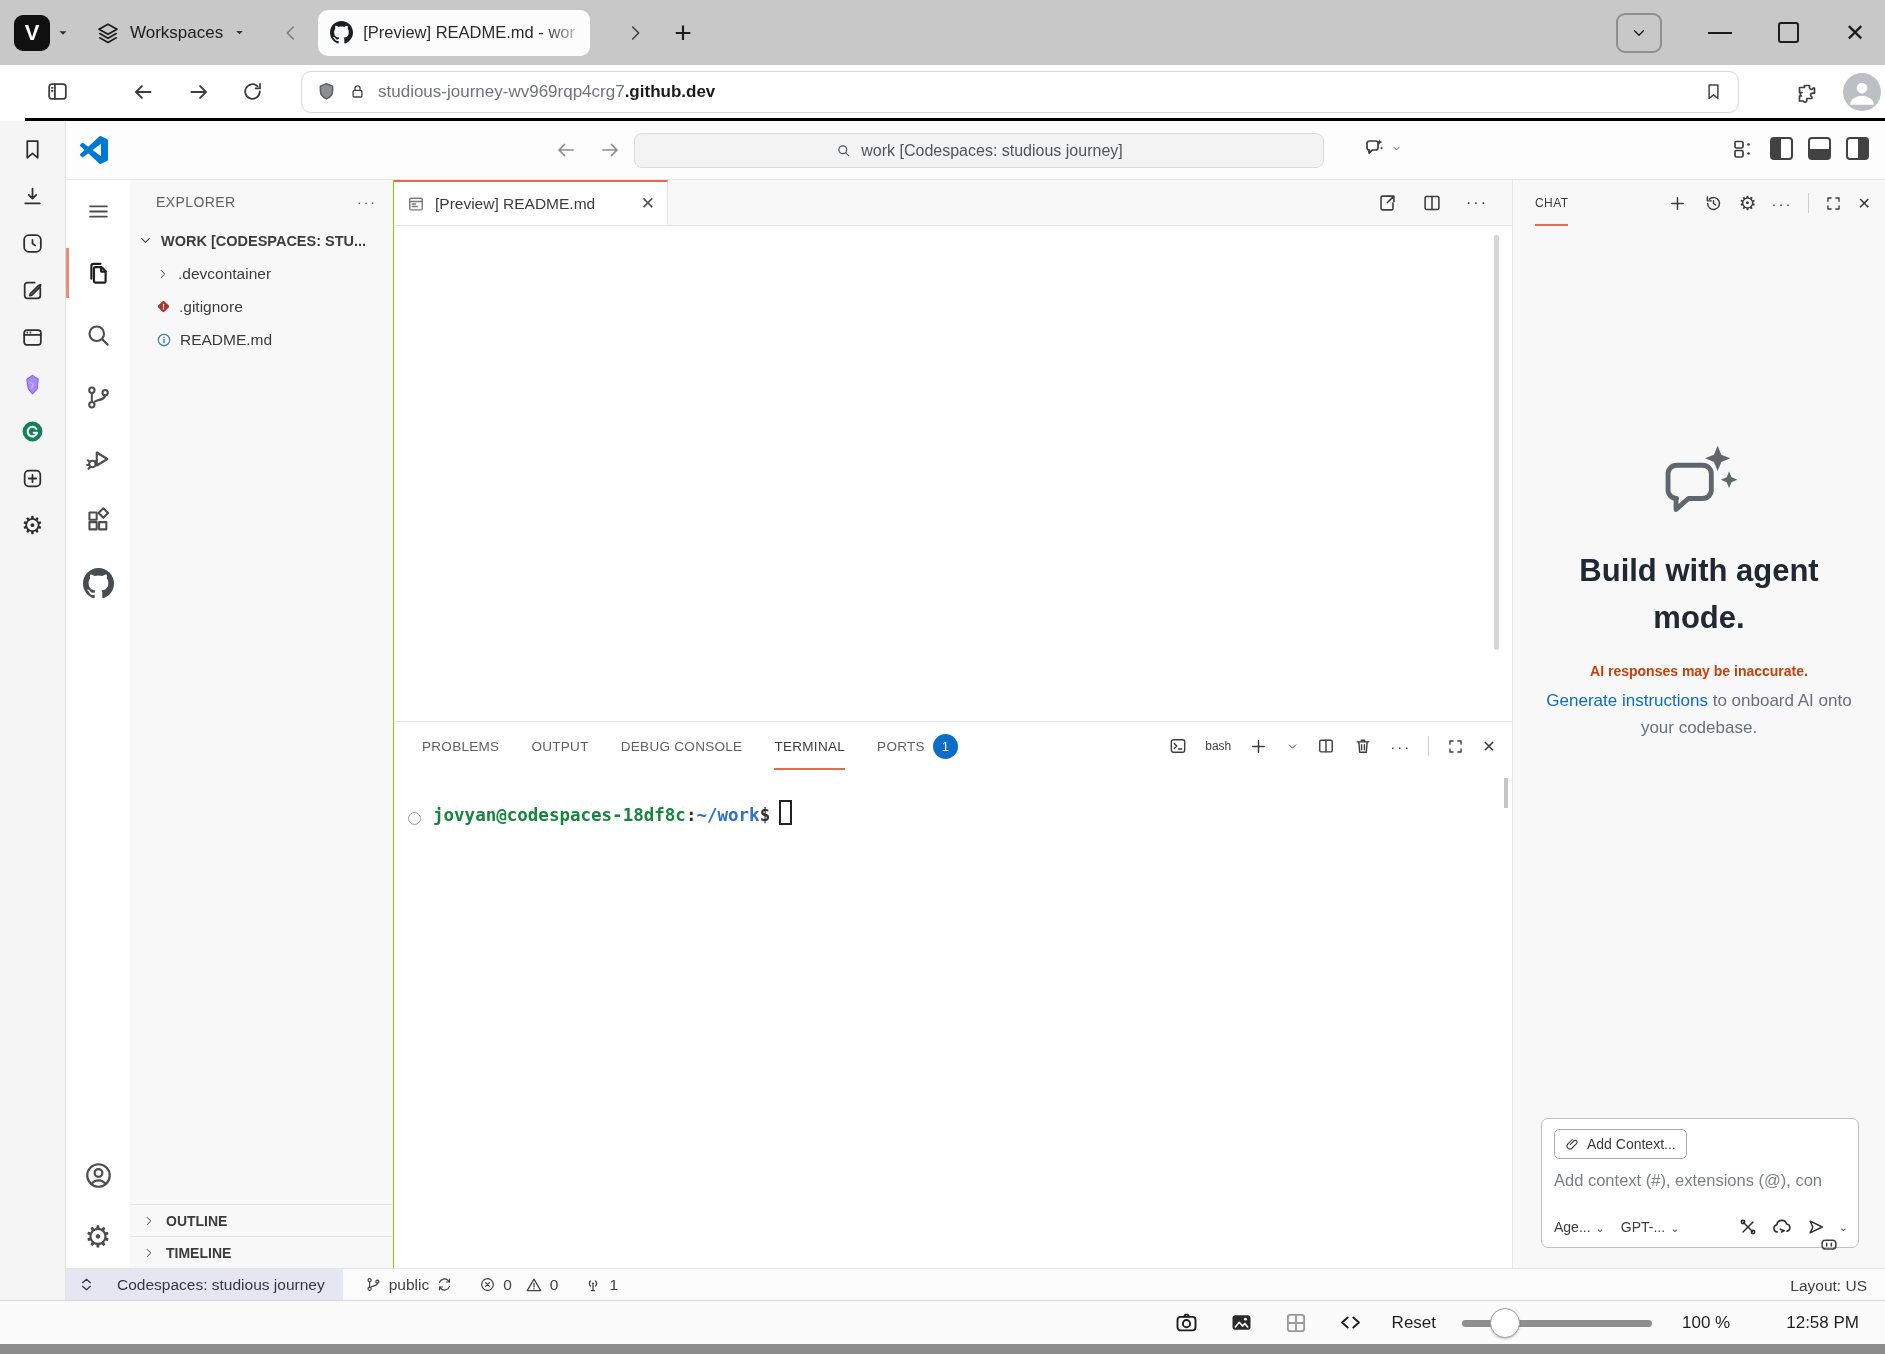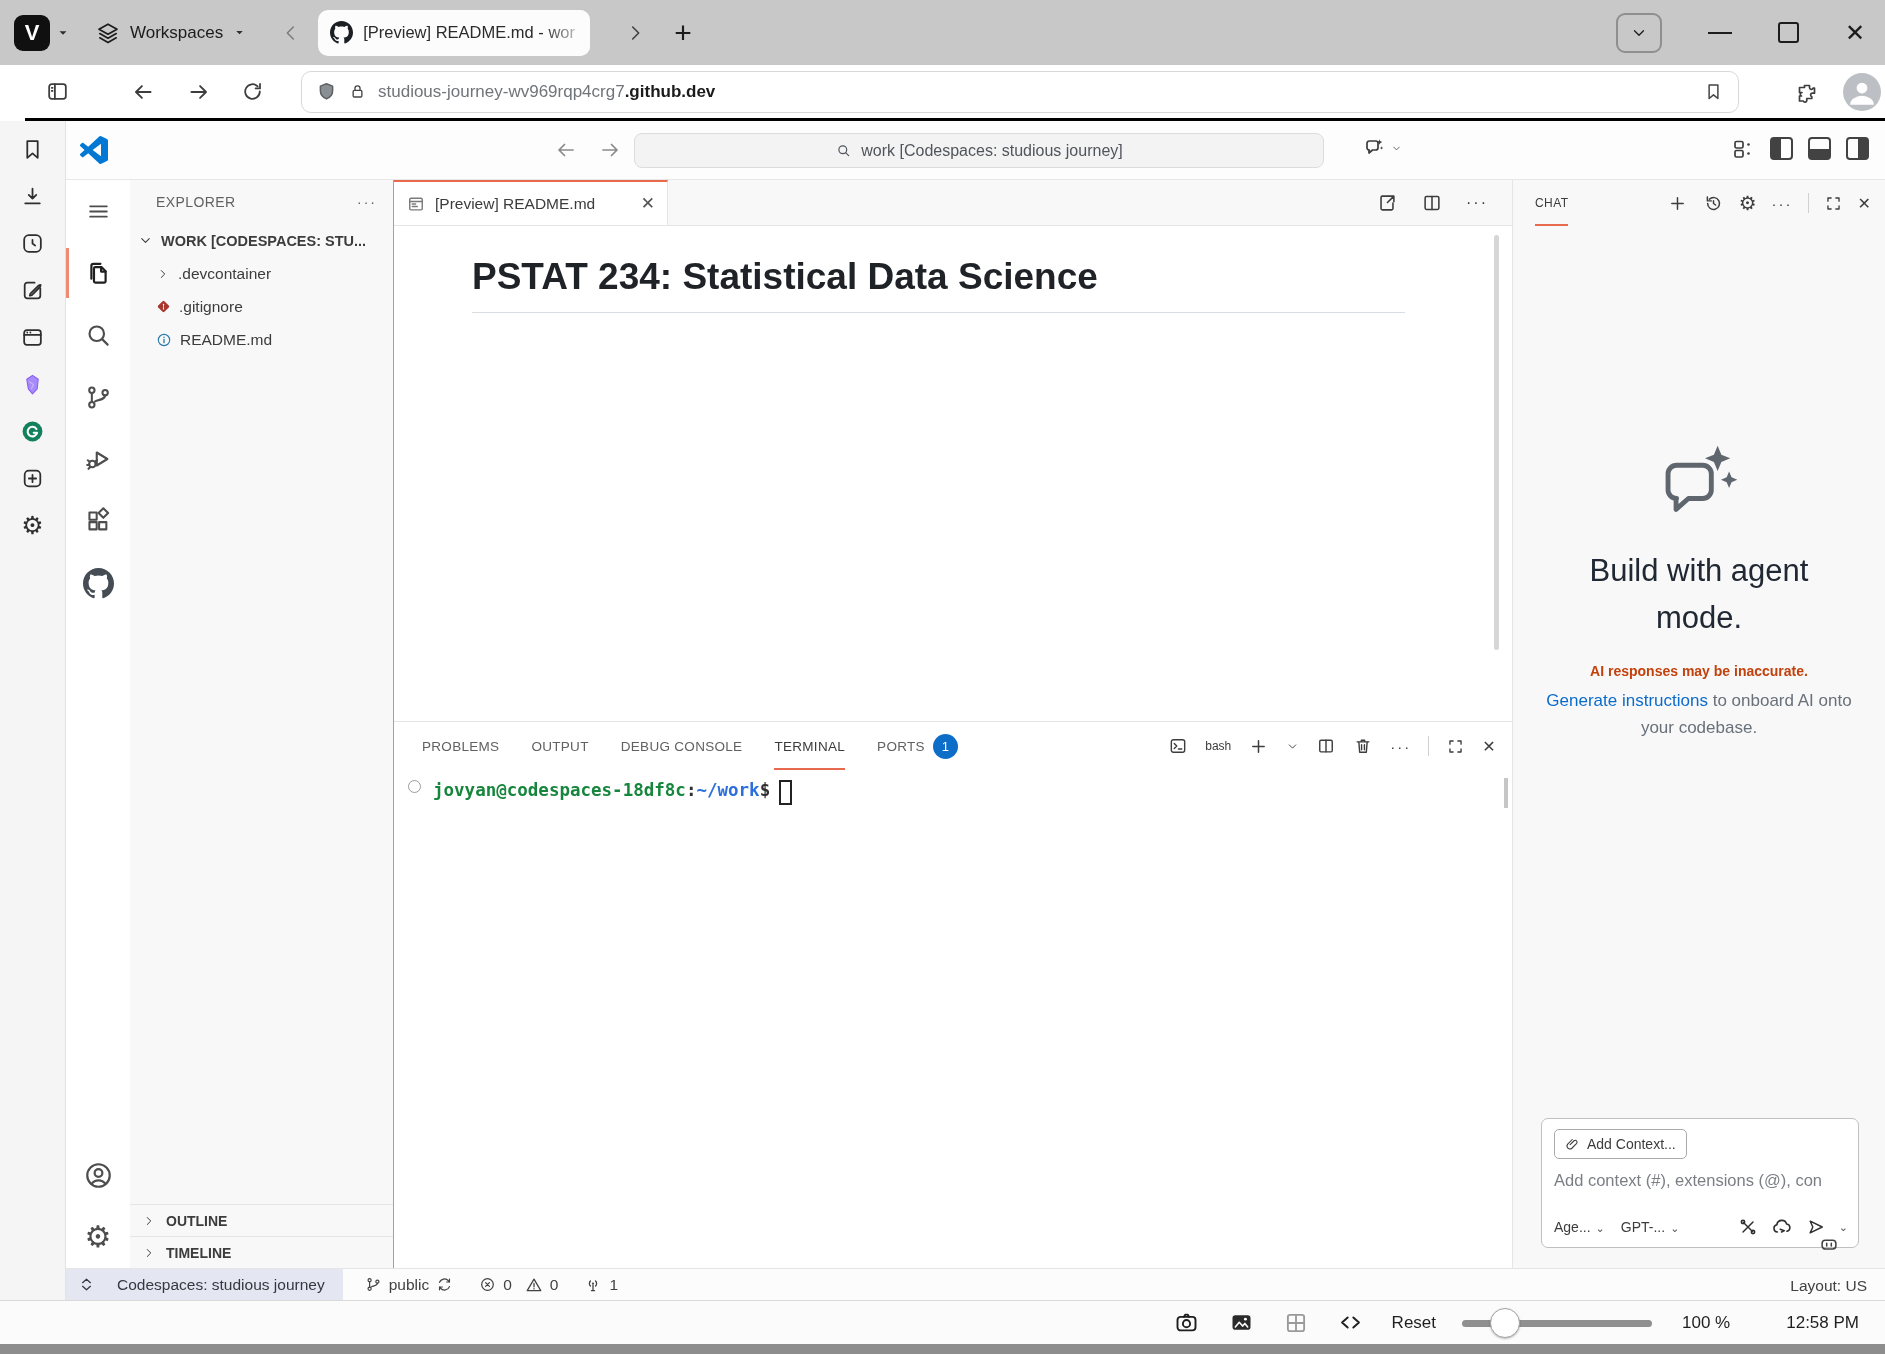--- a/index.html
+++ b/index.html
@@ -76,33 +76,33 @@
 
   
   .panel { position:absolute; left:0; top:541px; right:0; bottom:0; border-top:1px solid #e5e5e5; background:#fff; }
   .panel-tabs { height:48px; display:flex; align-items:center; gap:32px; padding-left:28px; font-size:13.5px; letter-spacing:.3px; color:#616161; }
   .ptab { height:48px; display:flex; align-items:center; gap:8px; }
   .ptab.active { color:#3c3c3c; box-shadow:inset 0 -2px 0 #e8694d; }
   .badge { width:25px; height:25px; border-radius:50%; background:#0d6ec9; color:#fff; font-size:13px; display:flex; align-items:center; justify-content:center; letter-spacing:0; }
   .panel-actions { margin-left:auto; display:flex; align-items:center; gap:17px; padding-right:16px; color:#3d3d3d; }
   .pa-div { width:1px; height:20px; background:#d0d0d0; }
   .bash-label { font-size:12px; color:#3c3c3c; letter-spacing:0; }
-  .term-line { position:absolute; left:14px; top:58px; display:flex; align-items:flex-start; font-family:"DejaVu Sans Mono","Liberation Mono",monospace; font-weight:bold; font-size:17.5px; }
+  .term-line { position:absolute; left:14px; top:78px; display:flex; align-items:flex-end; font-family:"DejaVu Sans Mono","Liberation Mono",monospace; font-weight:bold; font-size:17.5px; }
   .term-circle { width:13px; height:13px; border:1.6px solid #9c9c9c; border-radius:50%; margin-right:12px; }
   .t-green { color:#17863d; } .t-blue { color:#2a6fdb; } .t-dark { color:#2f2f2f; }
   .term-cursor { display:inline-block; width:13px; height:25px; border:2.4px solid #222; margin-left:9px; }
   .term-scroll { position:absolute; right:4px; top:56px; width:4px; height:30px; background:#c6c6c6; }
 
   
   .chat { position:absolute; left:1446px; top:59px; width:373px; height:1088px; background:#f8f8f8; border-left:1px solid #e5e5e5; }
   .chat-header { height:46px; display:flex; align-items:center; padding:0 14px 0 22px; }
   .chat-title { font-size:12px; color:#3c3c3c; letter-spacing:.4px; height:46px; display:flex; align-items:center; box-shadow:inset 0 -2px 0 #e8694d; }
   .chat-actions { margin-left:auto; display:flex; align-items:center; gap:15px; color:#3d3d3d; }
   .chat-empty { position:absolute; left:0; right:0; top:262px; display:flex; flex-direction:column; align-items:center; text-align:center; padding:0 26px; }
-  .chat-empty h2 { margin-top:28px; font-size:31px; font-weight:normal; color:#202834; line-height:1.5; width:300px; }
+  .chat-empty h2 { margin-top:28px; font-size:31px; font-weight:bold; color:#202834; line-height:1.5; width:300px; }
   .chat-disc { margin-top:22px; font-size:14px; color:#c2410c;font-weight:bold; }
   .chat-instr { margin-top:8px; font-size:17px; color:#68707a; line-height:1.6; width:312px; }
   .chat-instr .lnk { color:#0b6bcb; }
   .chat-input { position:absolute; left:28px; width:318px; bottom:20px; height:130px; background:#fff; border:1px solid #c0c0c0; border-radius:7px; padding:10px 12px; }
   .ctx-chip { display:inline-flex; align-items:center; gap:7px; height:30px; border:1px solid #ababab; border-radius:5px; padding:0 10px; font-size:14px; color:#3c3c3c; }
   .chat-input input { margin-top:12px; width:100%; border:none; outline:none; font-family:inherit; font-size:16.5px; color:#3c3c3c; background:transparent; }
   .chat-input input::placeholder { color:#7b7f85; }
   .ci-row { position:absolute; left:12px; right:10px; bottom:9px; display:flex; align-items:center; font-size:14px; color:#3c3c3c; }
   .ci-chev { font-size:11px; color:#555; margin:2px 0 0 5px; }
   .ci-icons { margin-left:auto; display:flex; align-items:center; gap:13px; color:#2f2f2f; }
@@ -473,23 +473,20 @@
           </span>
         <span>
             <svg width="22" height="22" viewBox="0 0 24 24">
               <rect x="4.5" y="5" width="15" height="14" rx="1.5"></rect>
               <path d="M12 5v14"></path>
             </svg>
           </span>
         <span style="letter-spacing:2px;font-size:16px">···</span>
       </div>
     </div>
-    <div class="preview">
-      <h1>PSTAT 234: Statistical Data Science</h1>
-    </div>
     <div class="ed-scroll"></div>
 
     <div class="panel">
       <div class="panel-tabs">
         <span class="ptab">
             <span>PROBLEMS</span>
           </span>
         <span class="ptab">
             <span>OUTPUT</span>
           </span>

